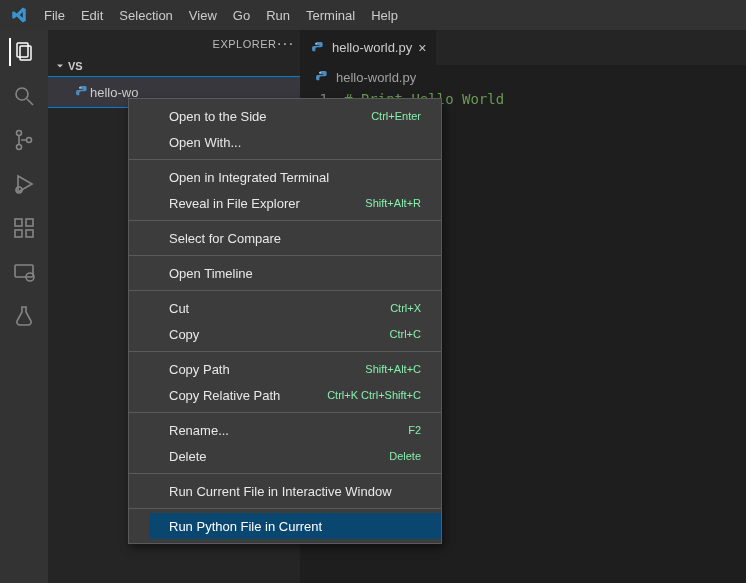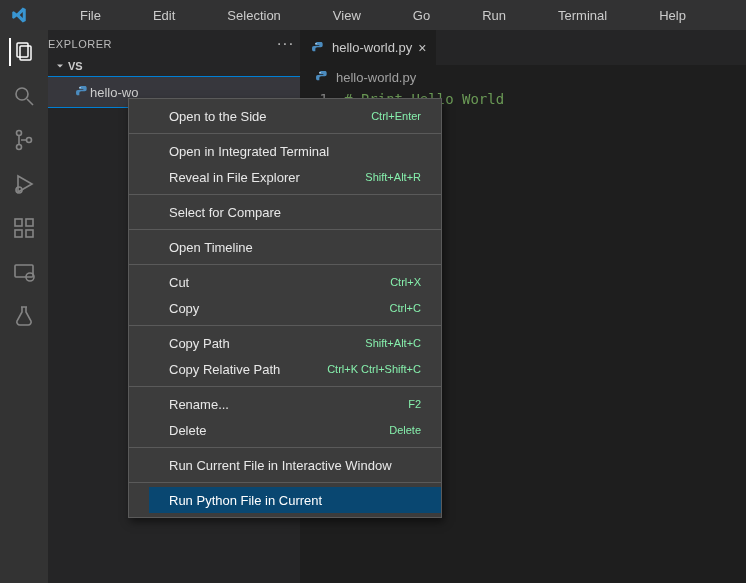--- a/index.html
+++ b/index.html
@@ -12,21 +12,20 @@
     font-size: 13px;
     overflow: hidden;
     position: relative;
   }
   .menubar {
     display: flex;
     align-items: center;
     height: 30px;
     background: #323233;
     padding-left: 6px;
-    gap: 36px;
   }
   .vscode-logo {
     width: 18px; height: 18px;
     margin: 0 8px 0 4px;
     display:flex; align-items:center;
   }
   .menubar-item {
     color: #cccccc;
     padding: 0 8px;
     height: 100%;
@@ -52,21 +51,21 @@
     color: #858585;
     display:flex; align-items:center; justify-content:center;
   }
   .activity-icon.active { color: #ffffff; border-left: 2px solid #fff; padding-left:0; margin-left:-2px;}
   .sidebar {
     width: 252px;
     background: #252526;
   }
   .sidebar-header {
     display: flex;
-    justify-content: space-between;
+    justify-content: flex-end;
     align-items: center;
     padding: 8px 0;
     color: #bbbbbb;
     font-size: 11px;
     letter-spacing: 0.5px;
   }
   .sidebar-dots { color:#bbb; font-size:16px; padding-right:6px; line-height:8px;}
   .tree-header {
     display:flex; 
     font-size: 11px; font-weight:700;
@@ -281,20 +280,23 @@
       </div>
     </div>
   </div>
 </div>
 
 <div class="context-menu" id="ctx">
     <div class="menu-item">
       <span>Open to the Side</span>
       <span class="shortcut">Ctrl+Enter</span>
     </div>
+    <div class="menu-item">
+      <span>Open With...</span>
+    </div>
     <div class="menu-sep"></div>
     <div class="menu-item">
       <span>Open in Integrated Terminal</span>
     </div>
     <div class="menu-item">
       <span>Reveal in File Explorer</span>
       <span class="shortcut">Shift+Alt+R</span>
     </div>
     <div class="menu-sep"></div>
     <div class="menu-item">

